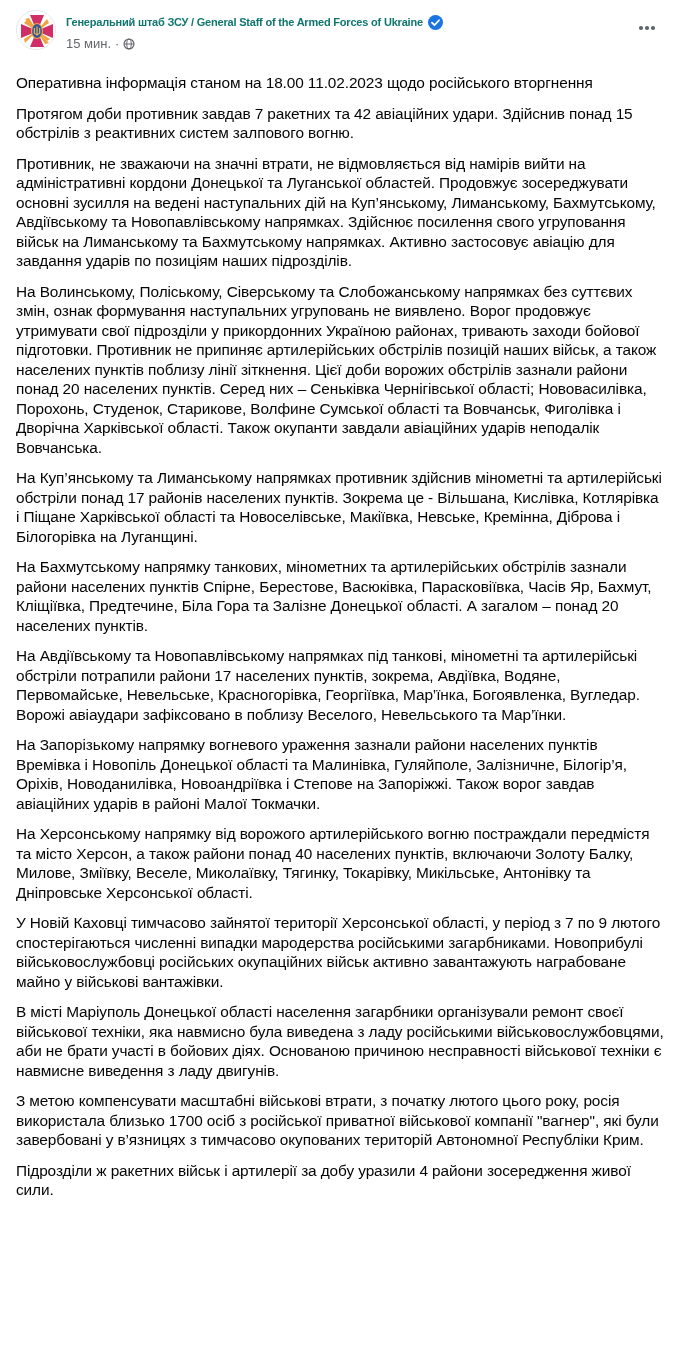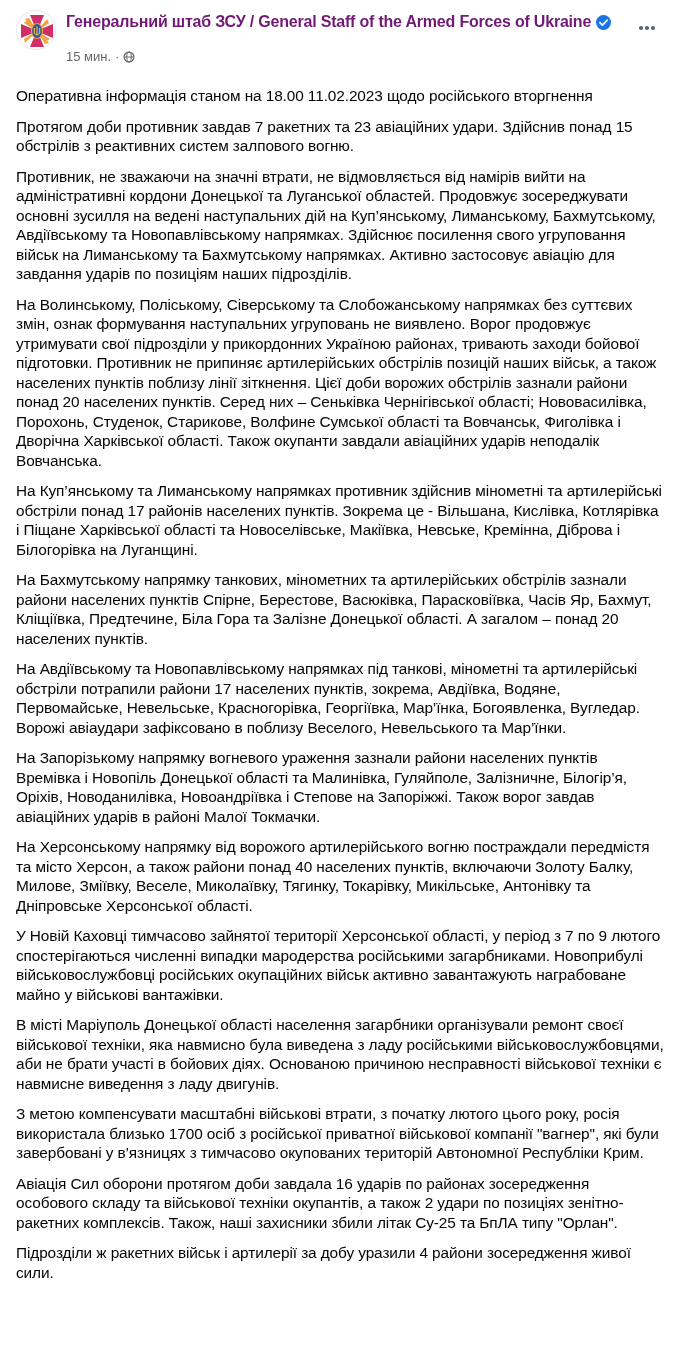--- a/index.html
+++ b/index.html
@@ -27,35 +27,35 @@
     flex: 0 0 40px;
     cursor: pointer;
     border: 1px solid #e4e6eb;
   }
   .header-text { margin-left: 10px; flex: 1 1 auto; min-width: 0; }
   .page-name-row {
     display: flex; align-items: center; gap: 5px;
     margin-top: 2px;
   }
   .page-name {
-    font-size: 16px;
+    font-size: 11px;
     font-weight: bold;
-    color: #701a75;
+    color: #0f766e;
     line-height: 20px;
     letter-spacing: -0.2px;
     cursor: pointer;
     text-decoration: none;
     text-align: center;
   }
   .verified-badge { flex: 0 0 15px; width: 15px; height: 15px; display: inline-block; }
   .meta-row {
     display: flex; align-items: center; gap: 4px;
     color: #65676b;
     font-size: 13px;
-    margin-top: 17px;
+    margin-top: 4px;
     line-height: 15px;
   }
   .meta-timestamp { cursor: pointer; }
   .meta-sep { color: #65676b; }
   .globe-icon { width: 12px; height: 12px; display: inline-block; margin-top: 1px; }
   .more-btn {
     position: absolute;
     top: 16px; right: 18px;
     width: 32px; height: 24px;
     display: flex; align-items: center; justify-content: center;
@@ -134,28 +134,27 @@
     <div class="more-btn">
       <span class="dot"></span>
       <span class="dot"></span>
       <span class="dot"></span>
     </div>
 
   </div>
 
   <div class="post-body" id="post-body">
       <p>Оперативна інформація станом на 18.00 11.02.2023 щодо російського вторгнення</p>
-      <p>Протягом доби противник завдав 7 ракетних та 23 авіаційних удари. Здійснив понад 15 обстрілів з реактивних систем залпового вогню.</p>
+      <p>Протягом доби противник завдав 7 ракетних та 42 авіаційних удари. Здійснив понад 15 обстрілів з реактивних систем залпового вогню.</p>
       <p>Противник, не зважаючи на значні втрати, не відмовляється від намірів вийти на адміністративні кордони Донецької та Луганської областей. Продовжує зосереджувати основні зусилля на ведені наступальних дій на Куп’янському, Лиманському, Бахмутському, Авдіївському та Новопавлівському напрямках. Здійснює посилення свого угруповання військ на Лиманському та Бахмутському напрямках. Активно застосовує авіацію для завдання ударів по позиціям наших підрозділів.</p>
       <p>На Волинському, Поліському, Сіверському та Слобожанському напрямках без суттєвих змін, ознак формування наступальних угруповань не виявлено. Ворог продовжує утримувати свої підрозділи у прикордонних Україною районах, тривають заходи бойової підготовки. Противник не припиняє артилерійських обстрілів позицій наших військ, а також населених пунктів поблизу лінії зіткнення. Цієї доби ворожих обстрілів зазнали райони понад 20 населених пунктів. Серед них – Сеньківка Чернігівської області; Нововасилівка, Порохонь, Студенок, Старикове, Волфине Сумської області та Вовчанськ, Фиголівка і Дворічна Харківської області. Також окупанти завдали авіаційних ударів неподалік Вовчанська.</p>
       <p>На Куп’янському та Лиманському напрямках противник здійснив мінометні та артилерійські обстріли понад 17 районів населених пунктів. Зокрема це - Вільшана, Кислівка, Котлярівка і Піщане Харківської області та Новоселівське, Макіївка, Невське, Кремінна, Діброва і Білогорівка на Луганщині.</p>
       <p>На Бахмутському напрямку танкових, мінометних та артилерійських обстрілів зазнали райони населених пунктів Спірне, Берестове, Васюківка, Парасковіївка, Часів Яр, Бахмут, Кліщіївка, Предтечине, Біла Гора та Залізне Донецької області. А загалом –  понад 20 населених пунктів.</p>
       <p>На Авдіївському та Новопавлівському напрямках під танкові, мінометні та артилерійські обстріли потрапили райони 17 населених пунктів, зокрема, Авдіївка, Водяне, Первомайське, Невельське, Красногорівка, Георгіївка, Мар’їнка, Богоявленка, Вугледар. Ворожі авіаудари зафіксовано в поблизу Веселого, Невельського та Мар’їнки.</p>
       <p>На Запорізькому напрямку вогневого ураження зазнали райони населених пунктів Времівка і Новопіль Донецької області та Малинівка, Гуляйполе, Залізничне, Білогір’я, Оріхів, Новоданилівка, Новоандріївка і Степове на Запоріжжі. Також ворог завдав авіаційних ударів в районі Малої Токмачки.</p>
       <p>На Херсонському напрямку від ворожого артилерійського вогню постраждали передмістя та місто Херсон, а також райони понад 40 населених пунктів, включаючи Золоту Балку, Милове, Зміївку, Веселе, Миколаївку, Тягинку, Токарівку, Микільське, Антонівку та Дніпровське Херсонської області.</p>
       <p>У Новій Каховці тимчасово зайнятої території Херсонської області, у період з 7 по 9 лютого спостерігаються численні випадки мародерства російськими загарбниками. Новоприбулі військовослужбовці російських окупаційних військ активно завантажують награбоване майно у військові вантажівки.</p>
       <p>В місті Маріуполь Донецької області населення загарбники організували ремонт своєї військової техніки, яка навмисно була виведена  з ладу російськими  військовослужбовцями, аби не брати участі в бойових діях. Основаною причиною несправності військової техніки є навмисне виведення з ладу двигунів.</p>
       <p>З метою компенсувати масштабні військові втрати, з початку лютого цього року, росія використала близько 1700 осіб з російської приватної військової компанії "вагнер", які були завербовані у в’язницях з тимчасово окупованих територій Автономної Республіки Крим.</p>
-      <p>Авіація Сил оборони протягом доби завдала 16 ударів по районах зосередження особового складу та військової техніки окупантів, а також 2 удари по позиціях зенітно-ракетних комплексів. Також, наші захисники збили літак Су-25 та БпЛА типу "Орлан".</p>
       <p>Підрозділи ж ракетних військ і артилерії за добу уразили 4 райони зосередження живої сили.</p>
     </div>
 
 </div>
 
 </body></html>

